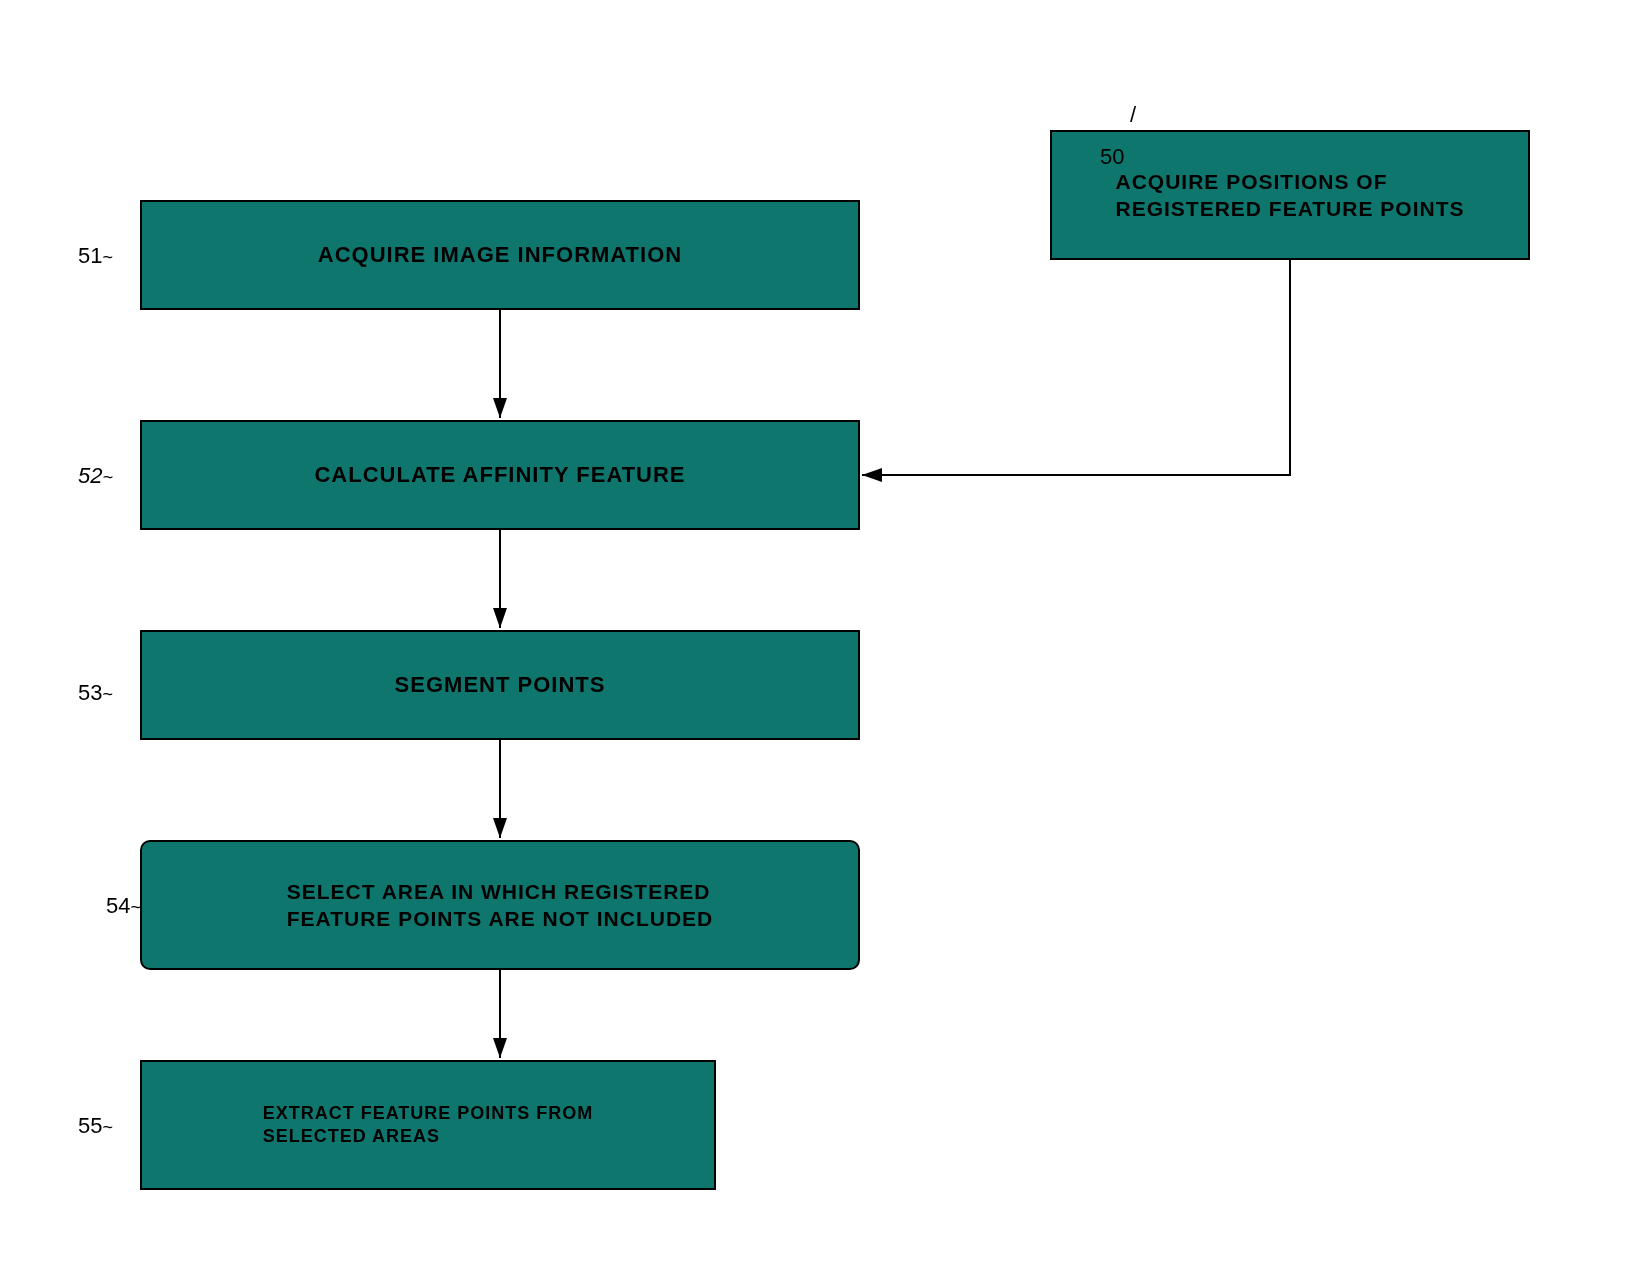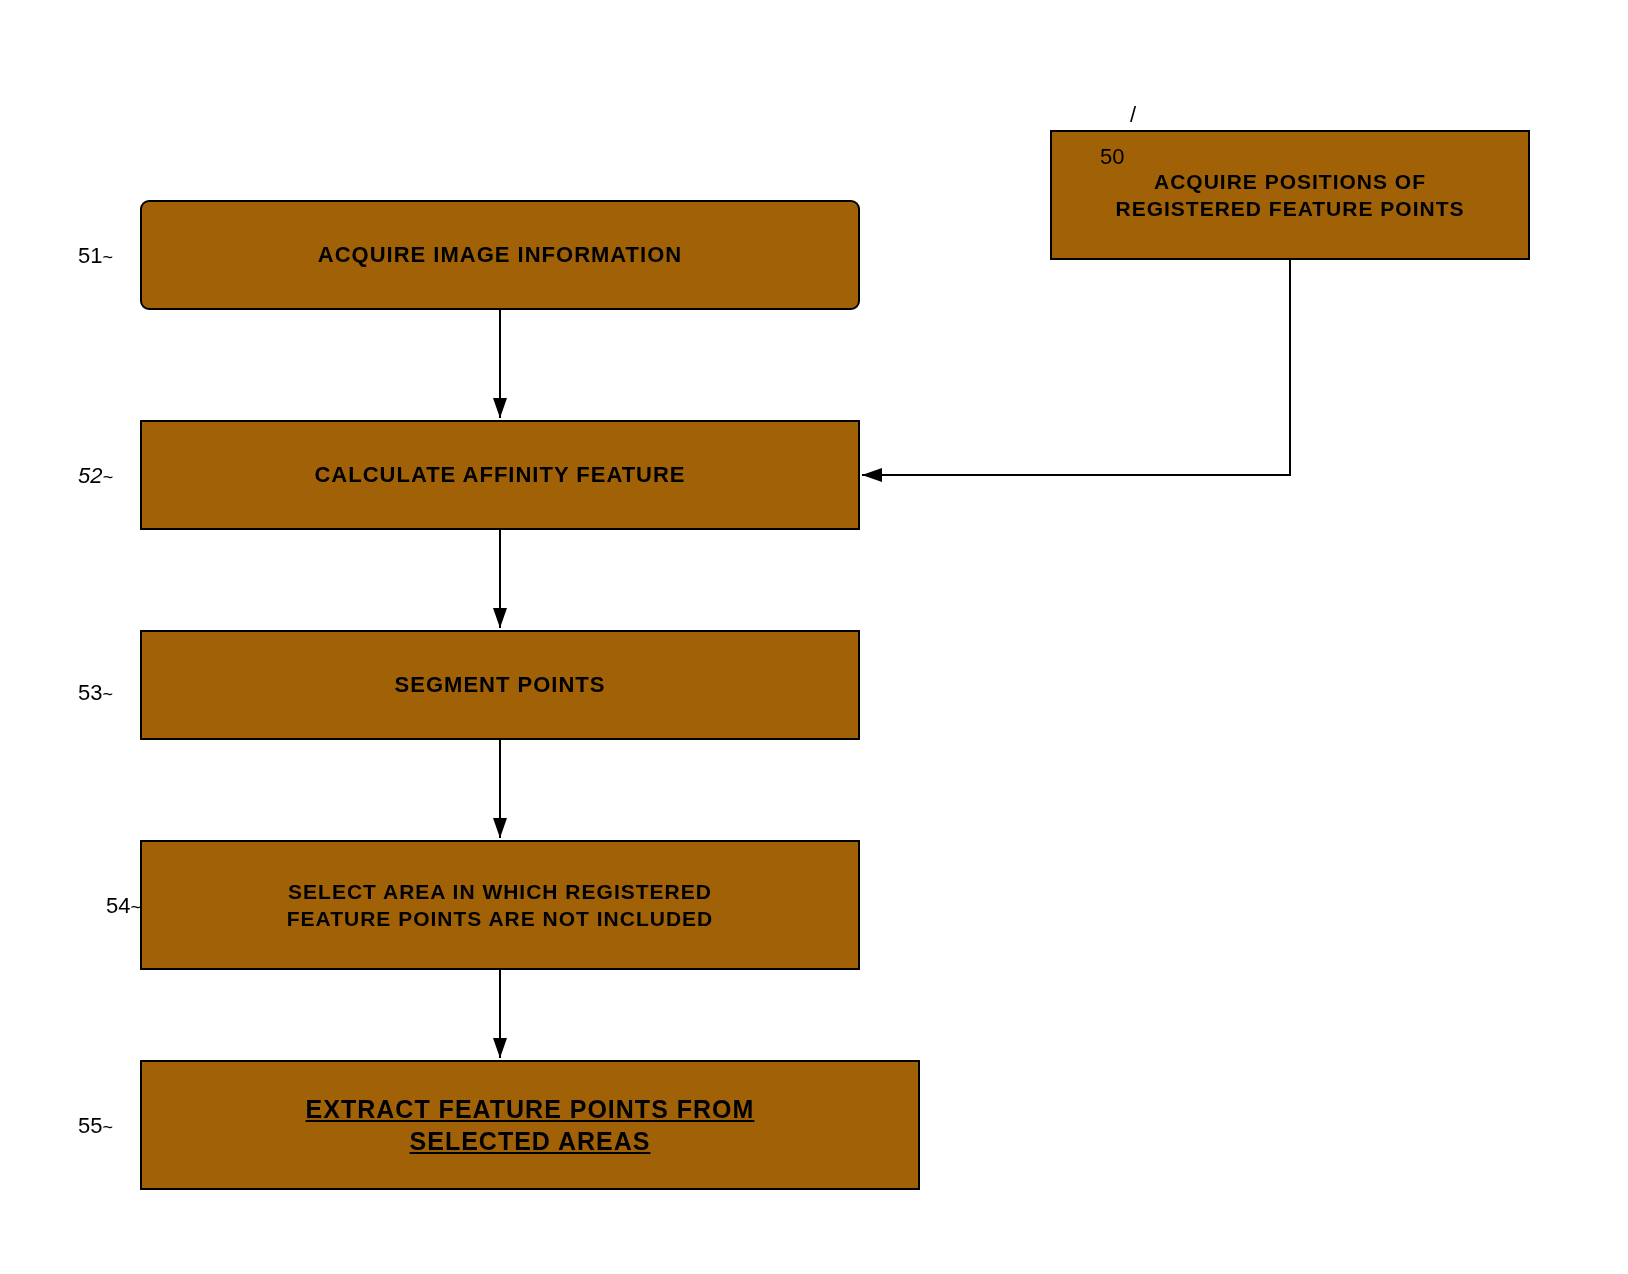--- a/index.html
+++ b/index.html
@@ -13,25 +13,24 @@
     }
     .diagram-container {
       position: relative;
       width: 1628px;
       height: 1274px;
       background: #ffffff;
     }
     .flowbox {
       position: absolute;
       border: 2px solid #000;
-      background: #a16207;
+      background: #0f766e;
       display: flex;
       align-items: center;
       justify-content: center;
-      text-align: center;
       font-size: 22px;
       font-weight: bold;
       letter-spacing: 1px;
       line-height: 1.3;
     }
     .label {
       position: absolute;
       font-size: 22px;
       font-weight: normal;
     }
@@ -64,29 +63,29 @@
     <line x1="500" y1="740" x2="500" y2="838" stroke="#000" stroke-width="2" marker-end="url(#arrowhead)"></line>
 
     <line x1="500" y1="970" x2="500" y2="1058" stroke="#000" stroke-width="2" marker-end="url(#arrowhead)"></line>
 
     <polyline points="1290,260 1290,475 862,475" fill="none" stroke="#000" stroke-width="2" marker-end="url(#arrowhead)"></polyline>
 
   </svg>
 
   <div class="flowbox" style="left:1050px; top:130px; width:480px; height:130px; font-size:21px;">ACQUIRE POSITIONS OF<br>REGISTERED FEATURE POINTS</div>
 
-  <div class="flowbox" style="left:140px; top:200px; width:720px; height:110px;border-radius:9px;">ACQUIRE IMAGE INFORMATION</div>
+  <div class="flowbox" style="left:140px; top:200px; width:720px; height:110px;">ACQUIRE IMAGE INFORMATION</div>
 
   <div class="flowbox" style="left:140px; top:420px; width:720px; height:110px;">CALCULATE AFFINITY FEATURE</div>
 
   <div class="flowbox" style="left:140px; top:630px; width:720px; height:110px;">SEGMENT POINTS</div>
 
-  <div class="flowbox" style="left:140px; top:840px; width:720px; height:130px; font-size:21px;">SELECT AREA IN WHICH REGISTERED<br>FEATURE POINTS ARE NOT INCLUDED</div>
+  <div class="flowbox" style="left:140px; top:840px; width:720px; height:130px; font-size:21px;border-radius:10px;">SELECT AREA IN WHICH REGISTERED<br>FEATURE POINTS ARE NOT INCLUDED</div>
 
-  <div class="flowbox" style="left:140px; top:1060px; width:780px; height:130px; font-size:25px;text-decoration:underline;">EXTRACT FEATURE POINTS FROM<br>SELECTED AREAS</div>
+  <div class="flowbox" style="left:140px; top:1060px; width:576px; height:130px; font-size:18px;">EXTRACT FEATURE POINTS FROM<br>SELECTED AREAS</div>
 
   <span class="label" style="left:1100px; top:100px;margin-top:44px;">50</span>
   <span class="label" style="left:78px; top:243px;">51<span style="font-size:18px">~</span></span>
   <span class="label" style="left:78px; top:463px;font-style:italic;">52<span style="font-size:18px">~</span></span>
   <span class="label" style="left:78px; top:673px;margin-top:7px;">53<span style="font-size:18px">~</span></span>
   <span class="label" style="left:78px; top:893px;margin-left:28px;">54<span style="font-size:18px">~</span></span>
   <span class="label" style="left:78px; top:1113px;">55<span style="font-size:18px">~</span></span>
 
 <span style="position: absolute; left: 1130px; top: 102px; font-size: 22px;">/</span>
   </div>

